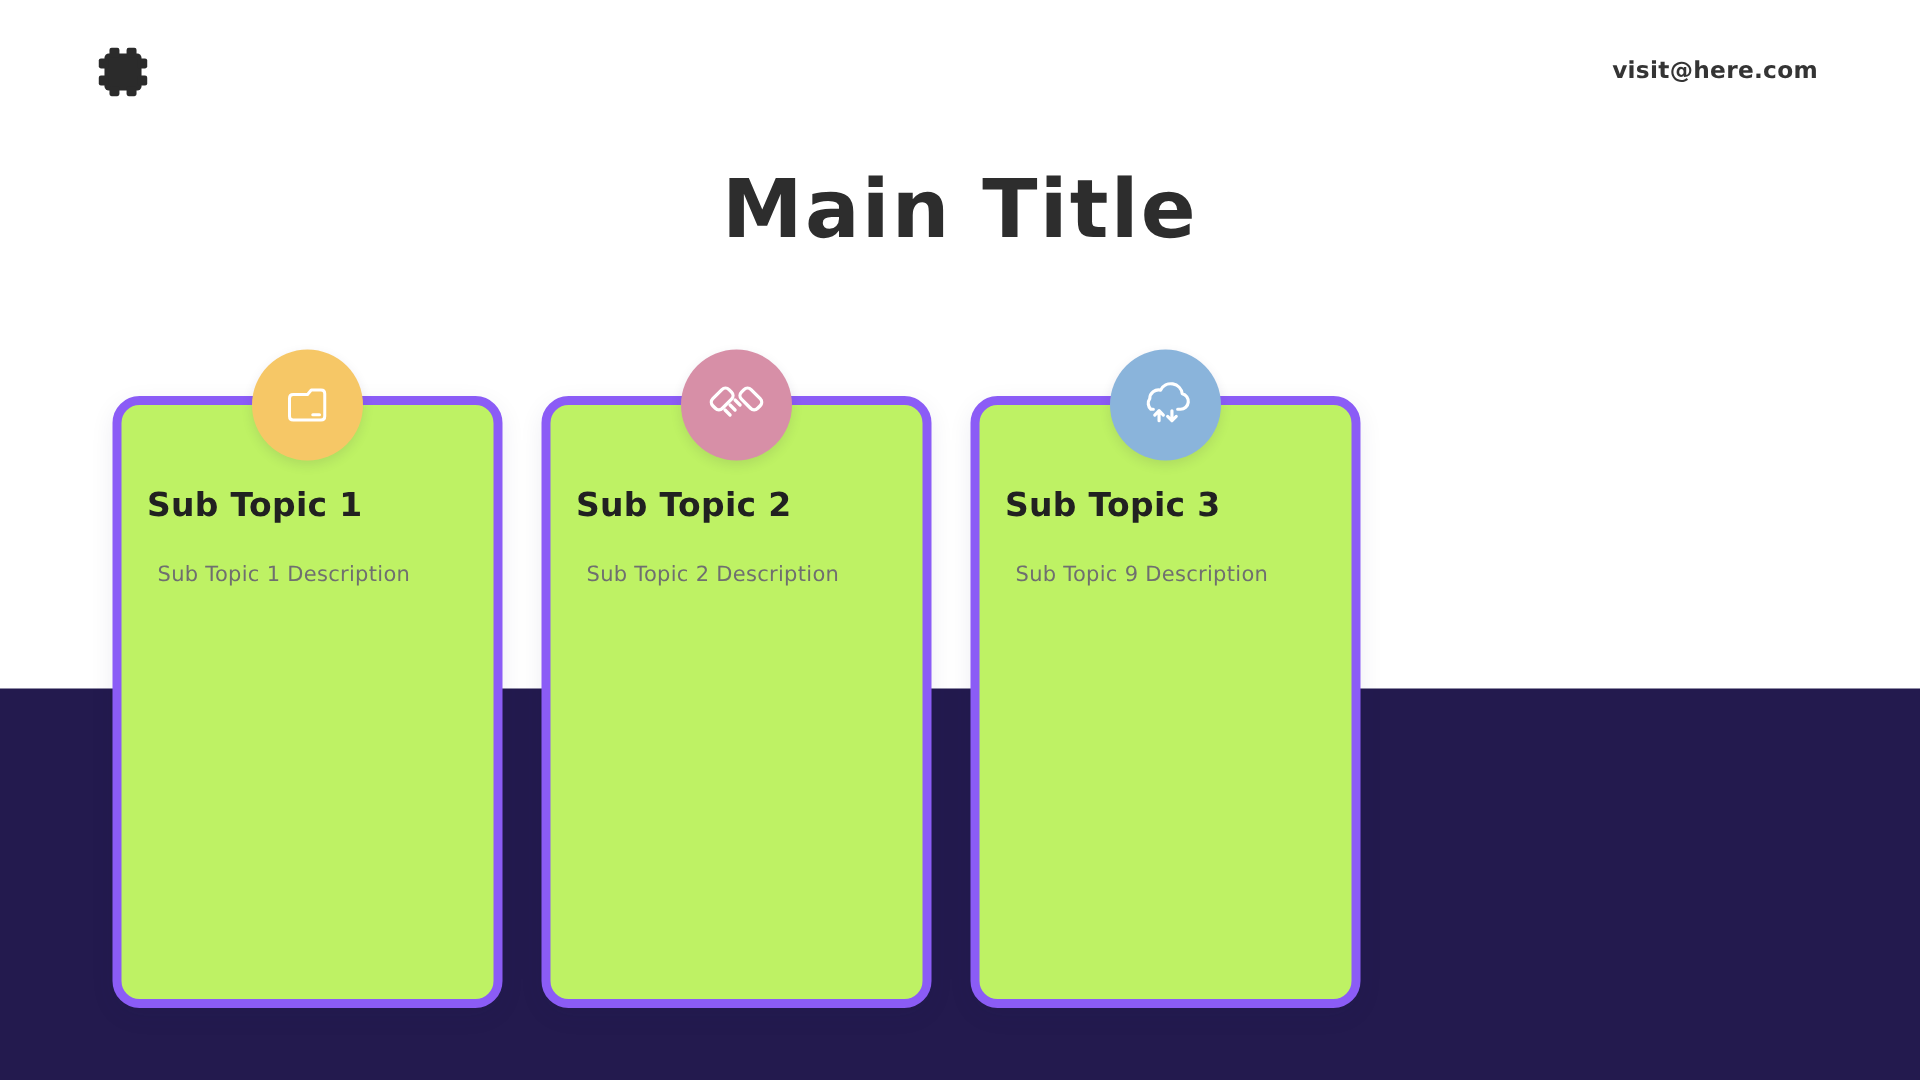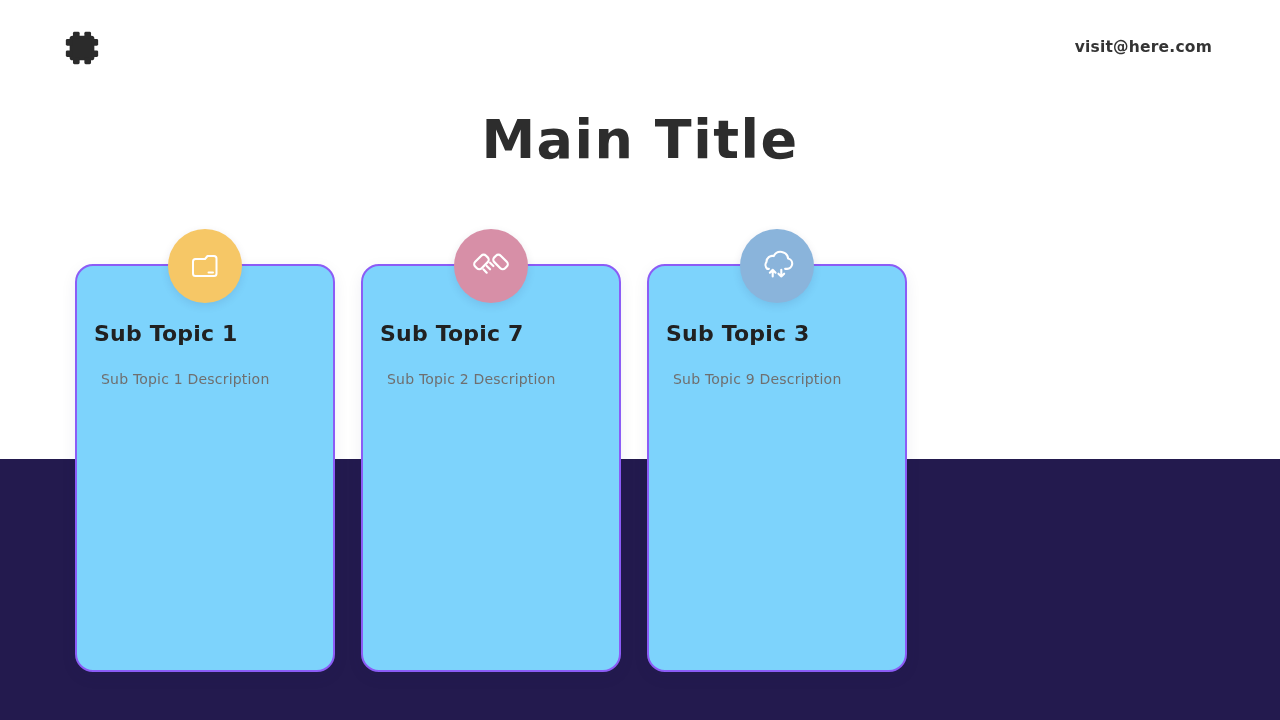--- a/index.html
+++ b/index.html
@@ -58,22 +58,22 @@
     top: 264px;
     left: 75px;
     display: flex;
     gap: 26px;
   }
 
   .card {
     position: relative;
     width: 260px;
     height: 408px;
-    background: #7dd3fc;
-    border: 2px solid #8b5cf6;
+    background: #bef264;
+    border: 6px solid #8b5cf6;
     border-radius: 18px;
     box-shadow: 0 5px 16px rgba(35, 26, 78, 0.07);
   }
 
   .icon-circle {
     position: absolute;
     top: -37px;
     left: 50%;
     transform: translateX(-50%);
     width: 74px;
@@ -144,21 +144,21 @@
     <div class="card">
       <div class="icon-circle" style="background-color: rgb(215, 143, 167);">
         <svg width="42" height="42" viewBox="0 0 44 44" fill="none" stroke="#FFFFFF" stroke-width="2.3" stroke-linecap="round" stroke-linejoin="round">
           <rect x="4" y="13" width="16" height="9.5" rx="3.5" transform="rotate(-45 12 17.75)"></rect>
           <rect x="24" y="13" width="16" height="9.5" rx="3.5" transform="rotate(45 32 17.75)"></rect>
           <path d="M14 25.5 l3.5 3.5"></path>
           <path d="M17.5 22 l3.5 3.5"></path>
           <path d="M21 18.5 l3.5 3.5"></path>
         </svg>
       </div>
-      <h3 class="card-title">Sub Topic 7</h3>
+      <h3 class="card-title">Sub Topic 2</h3>
       <p class="card-desc">Sub Topic 2 Description</p>
     </div>
 
     <div class="card">
       <div class="icon-circle" style="background-color: rgb(138, 180, 219);">
         <svg width="42" height="42" viewBox="0 0 44 44" fill="none" stroke="#FFFFFF" stroke-width="2.2" stroke-linecap="round" stroke-linejoin="round">
           <path d="M30.5 25 h2 a5.5 5.5 0 0 0 1.2 -10.85 A8 8 0 0 0 18.6 11.6 A6.2 6.2 0 0 0 11 17.6 a5.6 5.6 0 0 0 0.8 7.4 h1.7"></path>
           <path d="M17.5 33 v-7 M14.5 29 l3 -3 l3 3"></path>
           <path d="M26.5 26 v7 M23.5 30 l3 3 l3 -3"></path>
         </svg>

